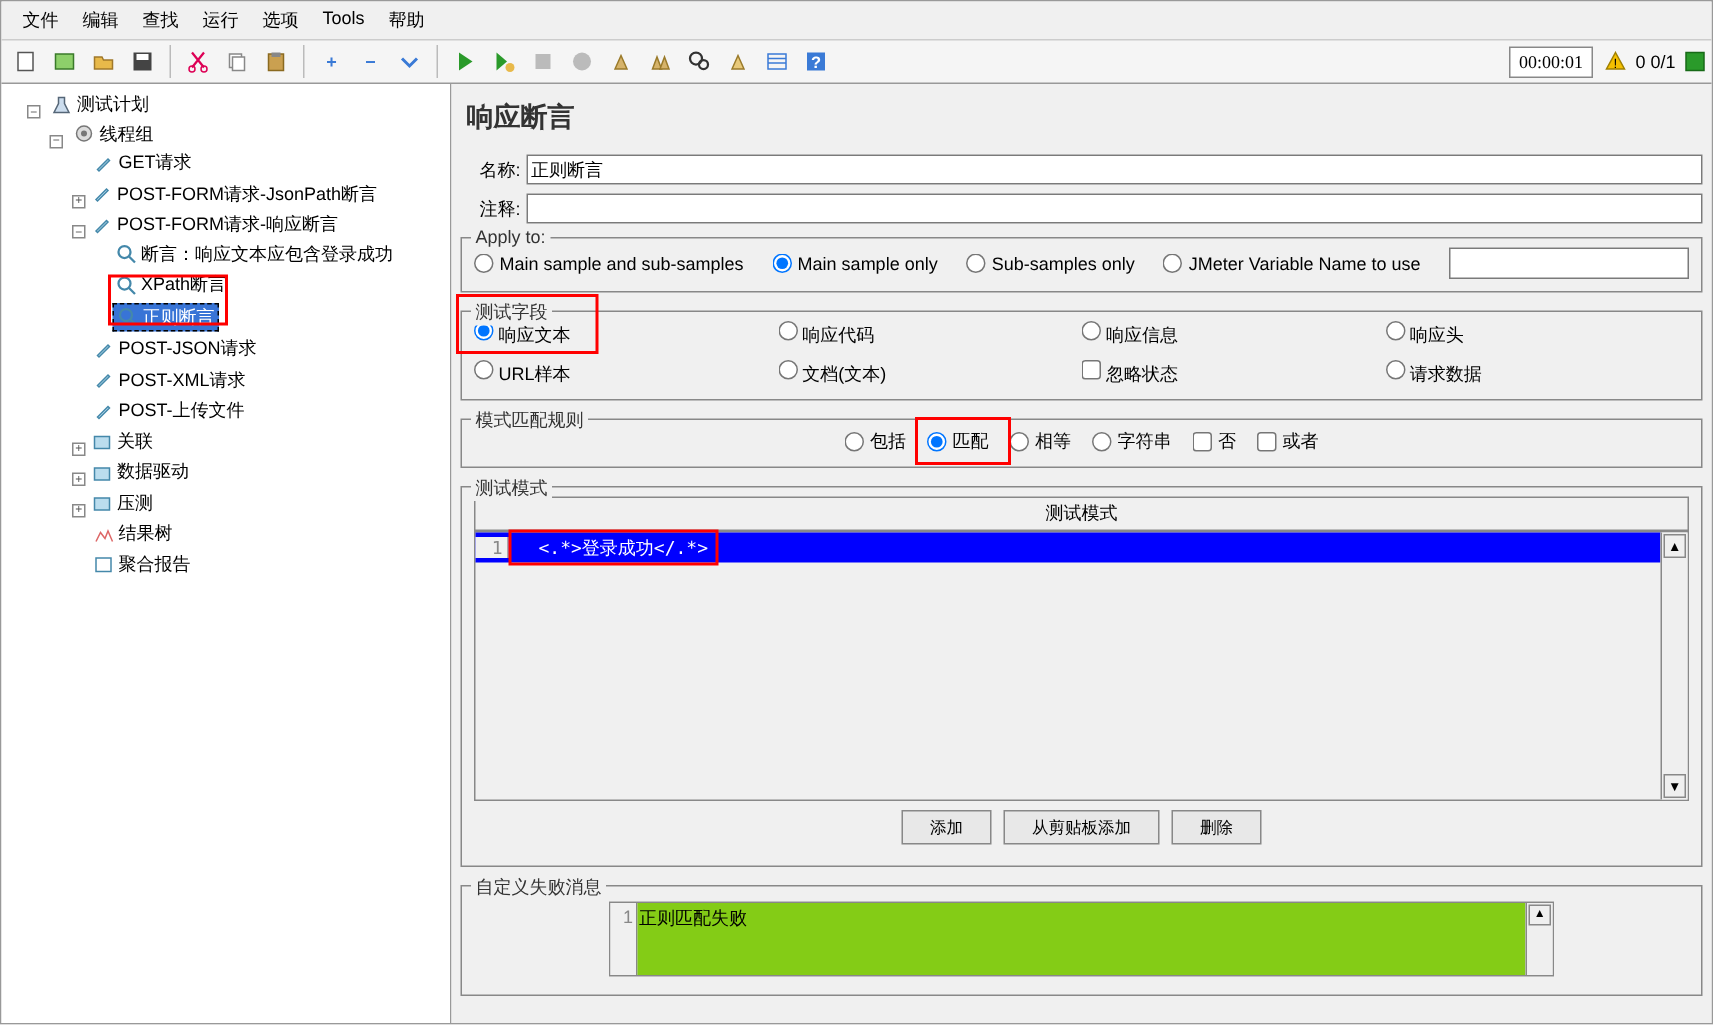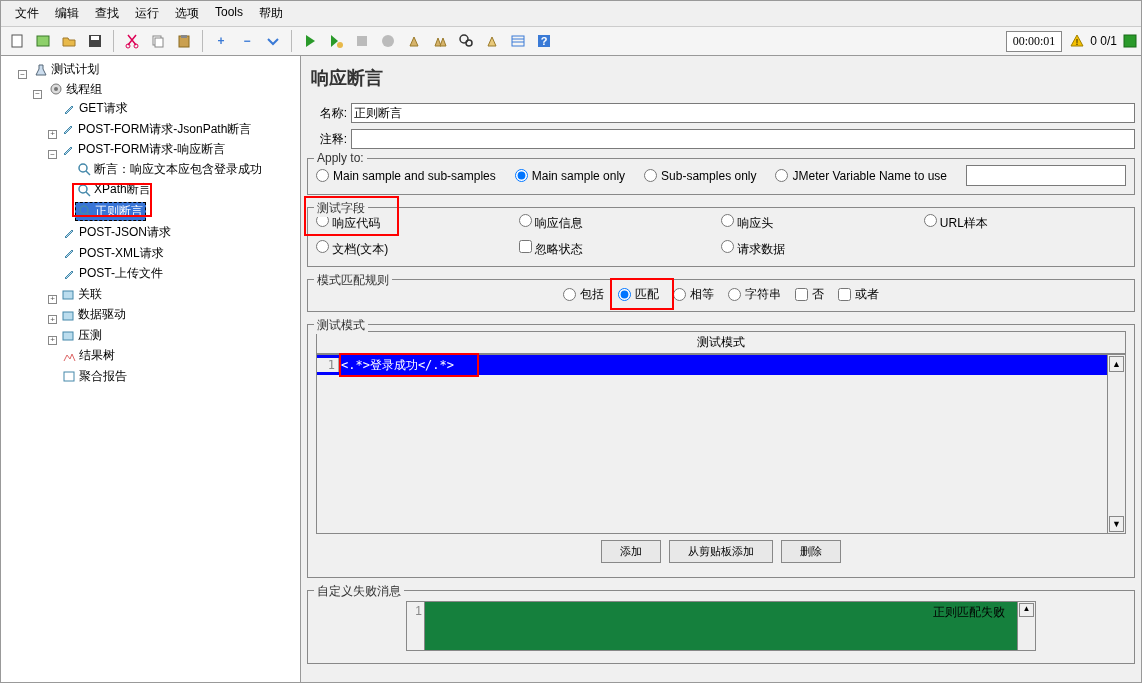--- a/index.html
+++ b/index.html
@@ -33,21 +33,21 @@
 .tbl-head{background:#f0f0f0;border:1px solid #888;text-align:center;padding:2px 0;}
 .pattern-row{display:flex;background:#0000ff;color:#fff;height:20px;align-items:center;font-family:monospace;}
 .pattern-row .num{width:22px;text-align:right;background:#f0f0f0;color:#888;border-right:1px solid #aaa;padding-right:3px;}
 .pattern-body{border:1px solid #888;height:180px;display:flex;}
 .pattern-scroll{width:18px;border-left:1px solid #888;display:flex;flex-direction:column;background:#efefef;}
 .pattern-scroll .arr{height:16px;display:flex;align-items:center;justify-content:center;font-size:9px;border:1px solid #888;margin:1px;}
 .btns{display:flex;justify-content:center;gap:8px;margin:6px 0;}
 .btns button{padding:3px 18px;border:1px solid #888;background:#e8e8e8;cursor:pointer;font-size:11px;}
 .fail-body{display:flex;border:1px solid #888;height:50px;background:#fff;}
 .fail-body .num{width:18px;text-align:right;padding:2px 2px 0 0;color:#888;background:#f0f0f0;border-right:1px solid #888;}
-.fail-body .txt{flex:1;padding:2px 12px;background:#15803d;text-align:right;}
+.fail-body .txt{flex:1;padding:2px 1px;background:#84cc16;}
 .fail-scroll{width:18px;border-left:1px solid #888;background:#efefef;display:flex;flex-direction:column;}
 .hl-red{border:2px solid red;position:absolute;pointer-events:none;}
 input[type=radio],input[type=checkbox]{margin:0;}
 </style>
 </head>
 <body>
 
 <div class="window">
 
   <div class="menubar">
@@ -333,20 +333,21 @@
               <span>JMeter Variable Name to use</span>
             </label>
           <input type="text" style="width: 160px; border: 1px solid rgb(122, 122, 122); padding: 2px;">
         </div>
       </div>
 
       <div class="fieldset" style="position:relative;">
         <div class="legend">测试字段</div>
         <div class="hl-red" style="top:-12px;left:-4px;width:95px;height:40px;"></div>
         <div class="grid4">
+          <label><input type="radio" name="fd" checked="" style=""> <span>响应文本</span></label>
           <label><input type="radio" name="fd" style=""> <span>响应代码</span></label>
           <label><input type="radio" name="fd" style=""> <span>响应信息</span></label>
           <label><input type="radio" name="fd" style=""> <span>响应头</span></label>
           <label><input type="radio" name="fd" style=""> <span>URL样本</span></label>
           <label><input type="radio" name="fd" style=""> <span>文档(文本)</span></label>
           <label><input type="checkbox" style=""> <span>忽略状态</span></label>
           <label><input type="radio" name="fd" style=""> <span>请求数据</span></label>
         </div>
       </div>
 
@@ -381,21 +382,21 @@
         </div>
       </div>
 
       <div class="fieldset">
         <div class="legend">测试模式</div>
         <div class="tbl-head">测试模式</div>
         <div class="pattern-body" style="position:relative;">
           <div style="flex:1;">
             <div class="pattern-row">
               <span class="num">1</span>
-              <span style="padding-left:2px;">&lt;.*&gt;登录成功&lt;/.*&gt;</span>
+              <span style="padding-left:20px;">&lt;.*&gt;登录成功&lt;/.*&gt;</span>
             </div>
             <div class="hl-red" style="top:-2px;left:22px;width:140px;height:24px;"></div>
           </div>
           <div class="pattern-scroll">
             <div class="arr">▲</div>
             <div style="flex:1"></div>
             <div class="arr">▼</div>
           </div>
         </div>
         <div class="btns">

